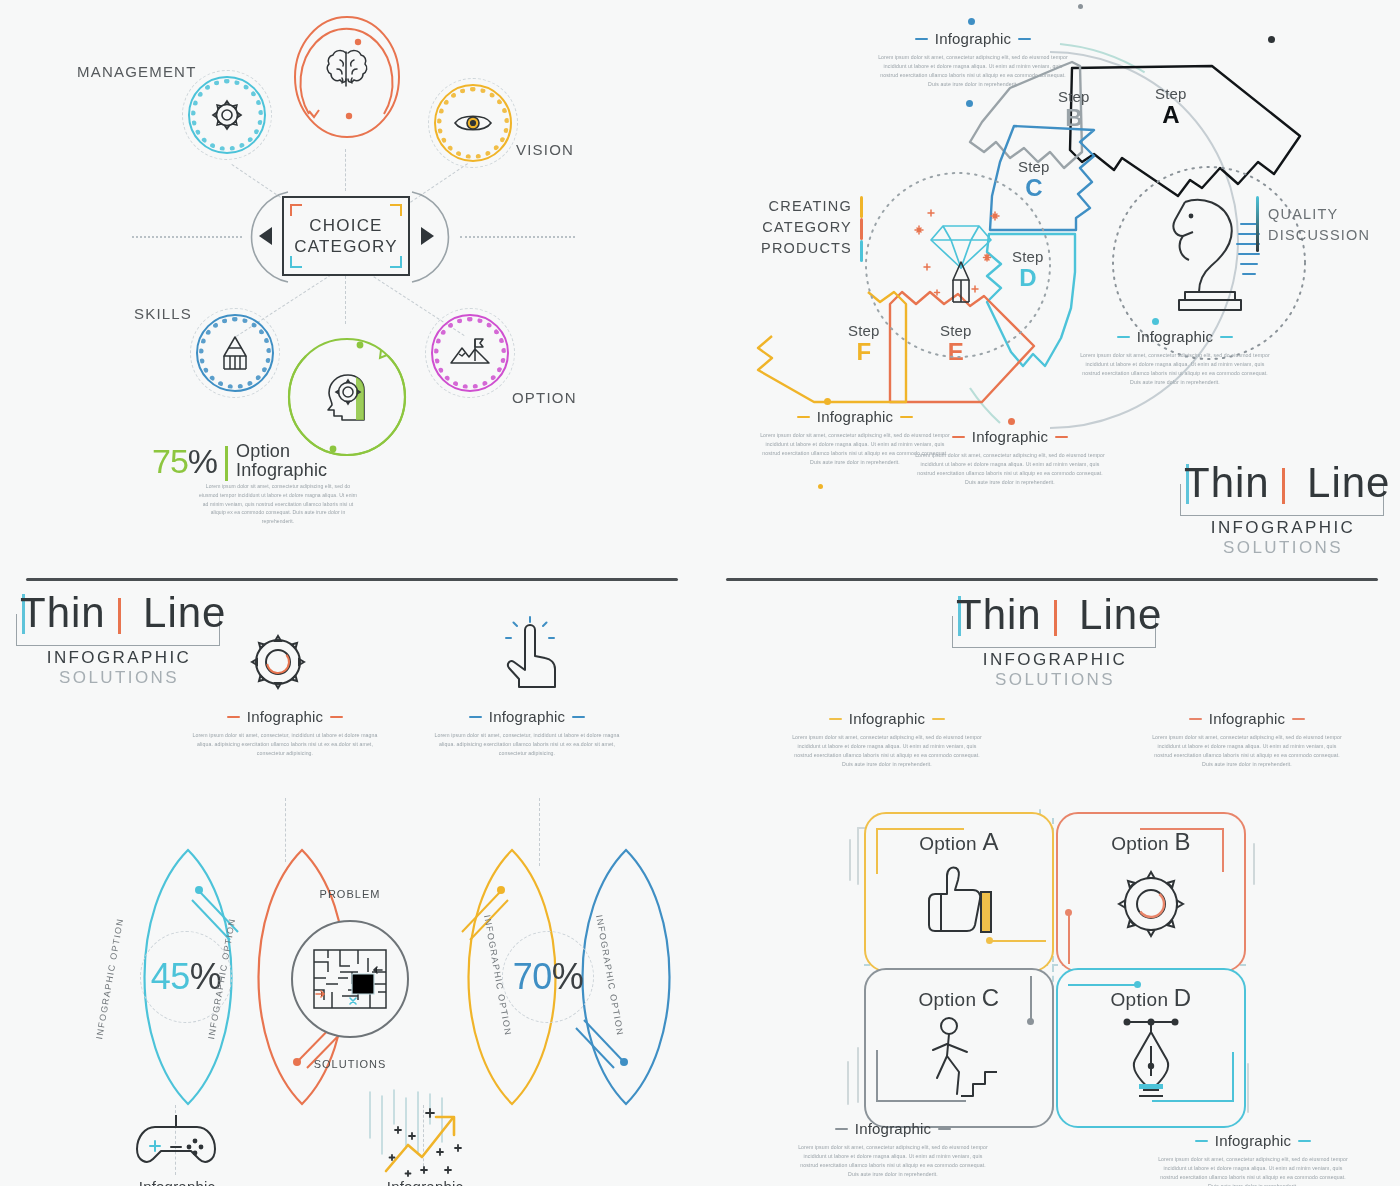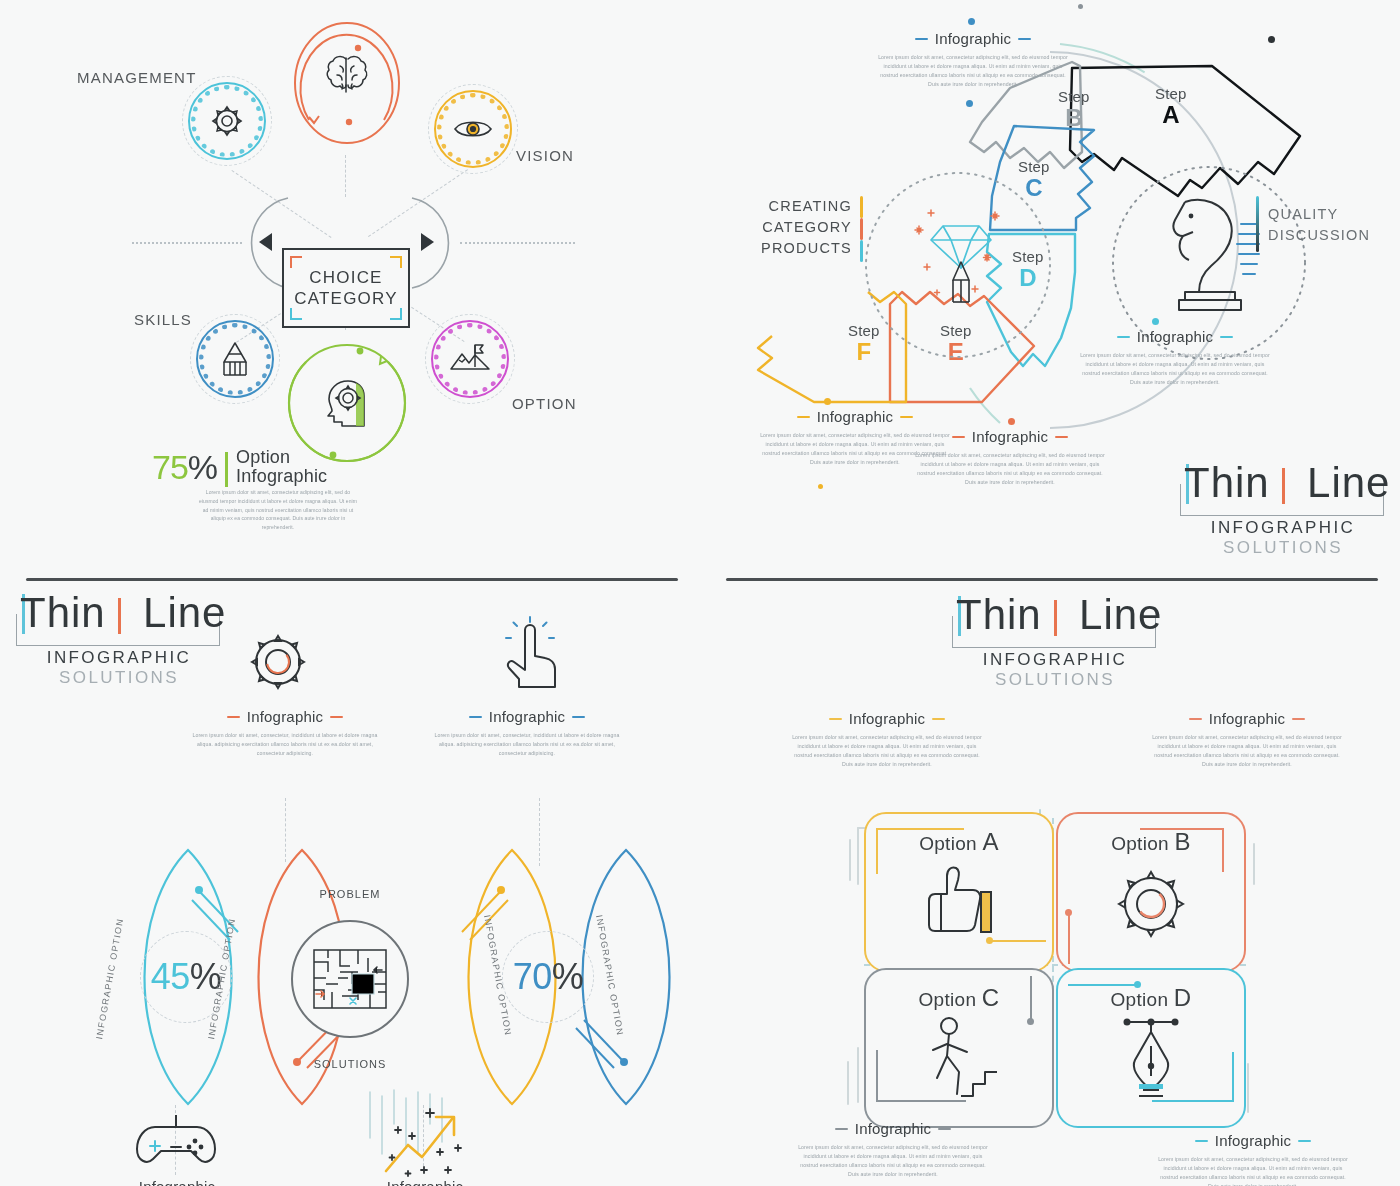--- a/index.html
+++ b/index.html
@@ -5,21 +5,21 @@
   * { box-sizing: border-box; margin: 0; padding: 0; }
   html, body {
     width: 1400px; height: 1186px;
     background: #f7f8f8;
     font-family: "Liberation Sans", sans-serif;
     overflow: hidden;
   }
   #page { position: relative; width: 1400px; height: 1186px; background: #f7f8f8; }
 
   .quad { position: absolute; overflow: hidden; }
-  #q-tl { left: 0;   top: 10px;   width: 700px; height: 560px; }
+  #q-tl { left: 0;   top: 4px;   width: 700px; height: 560px; }
   #q-tr { left: 700px; top: 0; width: 700px; height: 560px; }
   #q-bl { left: 0;   top: 560px; width: 700px; height: 626px; }
   #q-br { left: 700px; top: 560px; width: 700px; height: 626px; }
 
   .hrule { position: absolute; height: 3px; background: #4a4f52; border-radius: 2px; }
 
   
   .ig-block { position: absolute; width: 190px; text-align: center; }
   .ig-head {
     font-size: 15px; color: #3d4245; letter-spacing: .2px;
@@ -196,21 +196,21 @@
           <g fill="none" stroke="#2f3437" stroke-width="1.6">
             <path d="M2 13 C8 4 32 4 38 13 C32 22 8 22 2 13z"></path>
             <circle cx="20" cy="13" r="6" fill="#f0b429" stroke="#2f3437"></circle>
             <circle cx="20" cy="13" r="2.3" fill="#2f3437"></circle>
           </g>
         </svg>
       </div>
     </div>
     <div class="node-label" style="left:516px; top:137px;">VISION</div>
 
-    <div class="center-box" style="left:282px; top:192px;margin-top:46px;">
+    <div class="center-box" style="left:282px; top:192px;">
       <div class="corner" style="left:6px; top:6px; border-left:2px solid #e8744f; border-top:2px solid #e8744f;"></div>
       <div class="corner" style="right:6px; top:6px; border-right:2px solid #f0b429; border-top:2px solid #f0b429;"></div>
       <div class="corner" style="left:6px; bottom:6px; border-left:2px solid #4cc3d9; border-bottom:2px solid #4cc3d9;"></div>
       <div class="corner" style="right:6px; bottom:6px; border-right:2px solid #4cc3d9; border-bottom:2px solid #4cc3d9;"></div>
       <div class="ct">CHOICE</div>
       <div class="ct">CATEGORY</div>
     </div>
     <div class="arrow-l" style="left:259px; top:232px;"></div>
     <div class="arrow-r" style="left:421px; top:232px;"></div>
 

